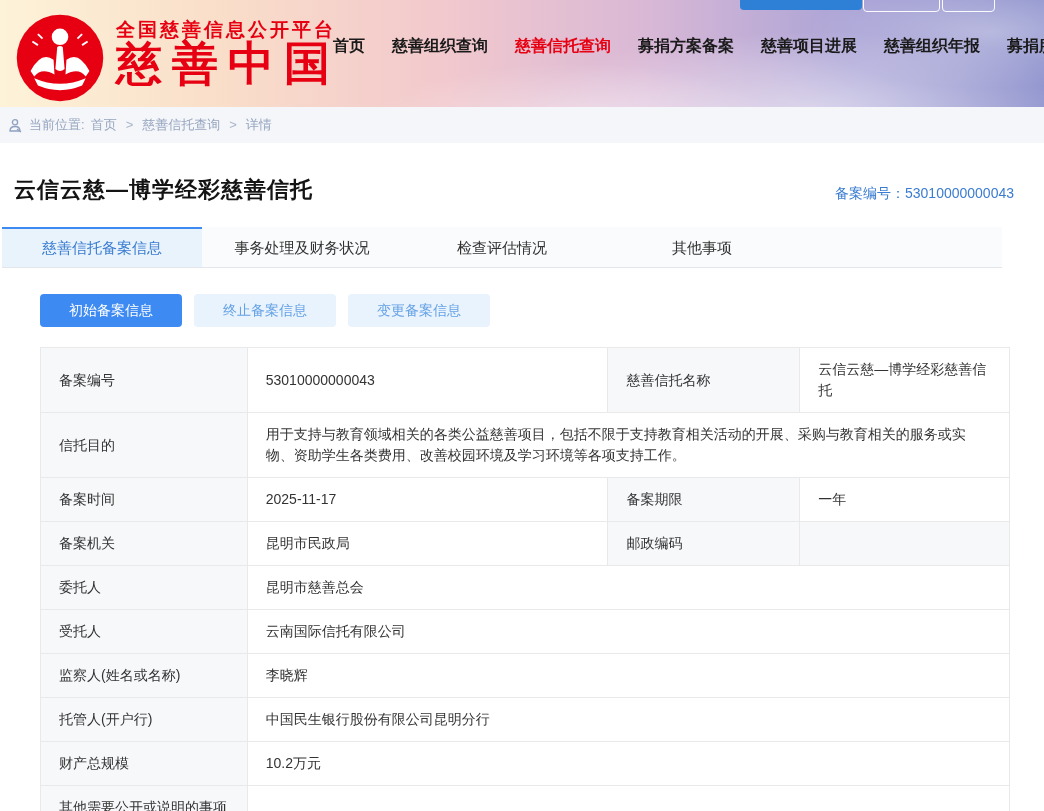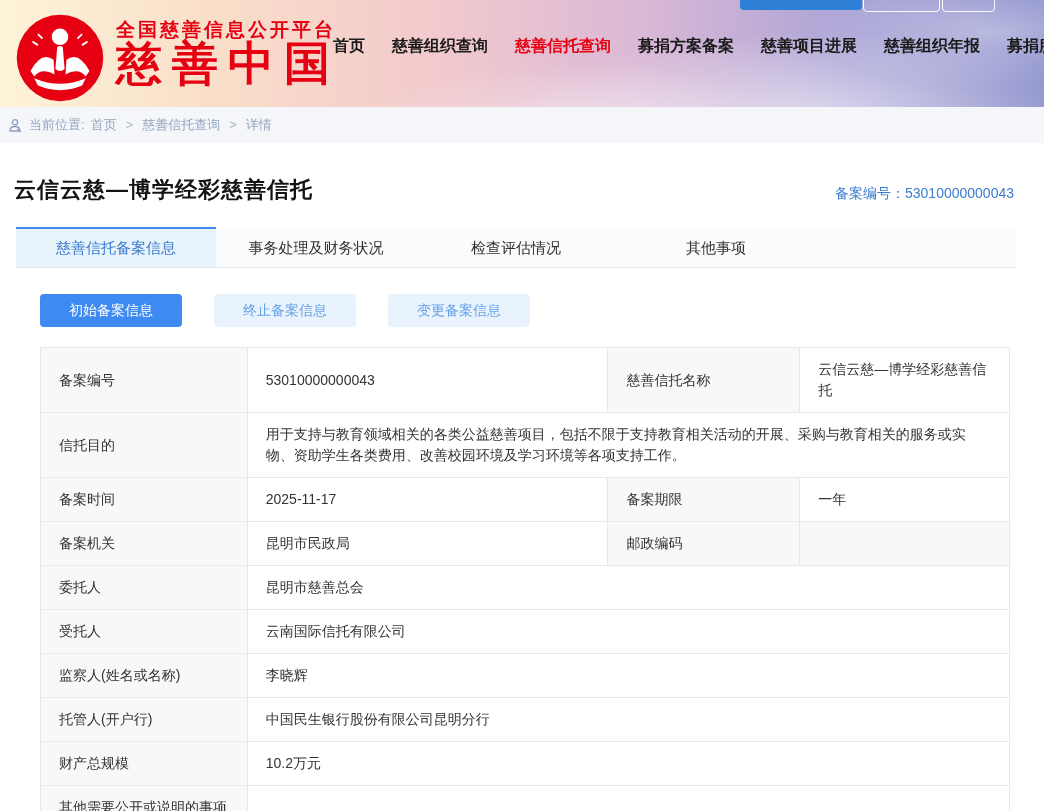--- a/index.html
+++ b/index.html
@@ -41,28 +41,28 @@
   .crumb-sep { margin:0 9px; color:#a8b4ca; }
   .crumb.current { cursor:default; }
 
   
   .title-row { display:flex; align-items:flex-end; justify-content:space-between;
                padding:32px 30px 0 14px; }
   .page-title { font-size:22px; font-weight:bold; color:#141414; letter-spacing:1px; }
   .record-no { font-size:14px; color:#3a7cd0; padding-bottom:2px; }
 
   
-  .tabs { display:flex; margin:22px 14px 0 16px; width:1000px; background:#fafbfc;
+  .tabs { display:flex; margin:22px 14px 0 2px; width:1000px; background:#fafbfc;
           border-bottom:1px solid #e3e6ea; }
   .tab { width:200px; height:40px; display:flex; align-items:center; justify-content:center;
          font-size:15px; color:#333; cursor:pointer; border-top:2px solid transparent; }
   .tab.active { background:#e8f3fc; color:#3a7cd0; border-top:2px solid #3d8af2; }
 
   
-  .filters { display:flex; gap:32px; margin:26px 0 0 40px; }
+  .filters { display:flex; gap:12px; margin:26px 0 0 40px; }
   .filter-btn { width:142px; height:33px; border:none; border-radius:4px; font-size:14px;
                 display:flex; align-items:center; justify-content:center; cursor:pointer;
                 background:#e9f3fd; color:#65a2e6;
                 font-family:"Liberation Sans","DejaVu Sans",sans-serif; }
   .filter-btn.active { background:#3d8af2; color:#fff; }
 
   
   .detail-table { margin:20px 0 0 40px; width:970px; border-collapse:collapse;
                   border:1px solid #e9e9e9; font-size:14px; }
   .detail-table td { border:1px solid #e9e9e9; padding:11px 18px; line-height:21px;

